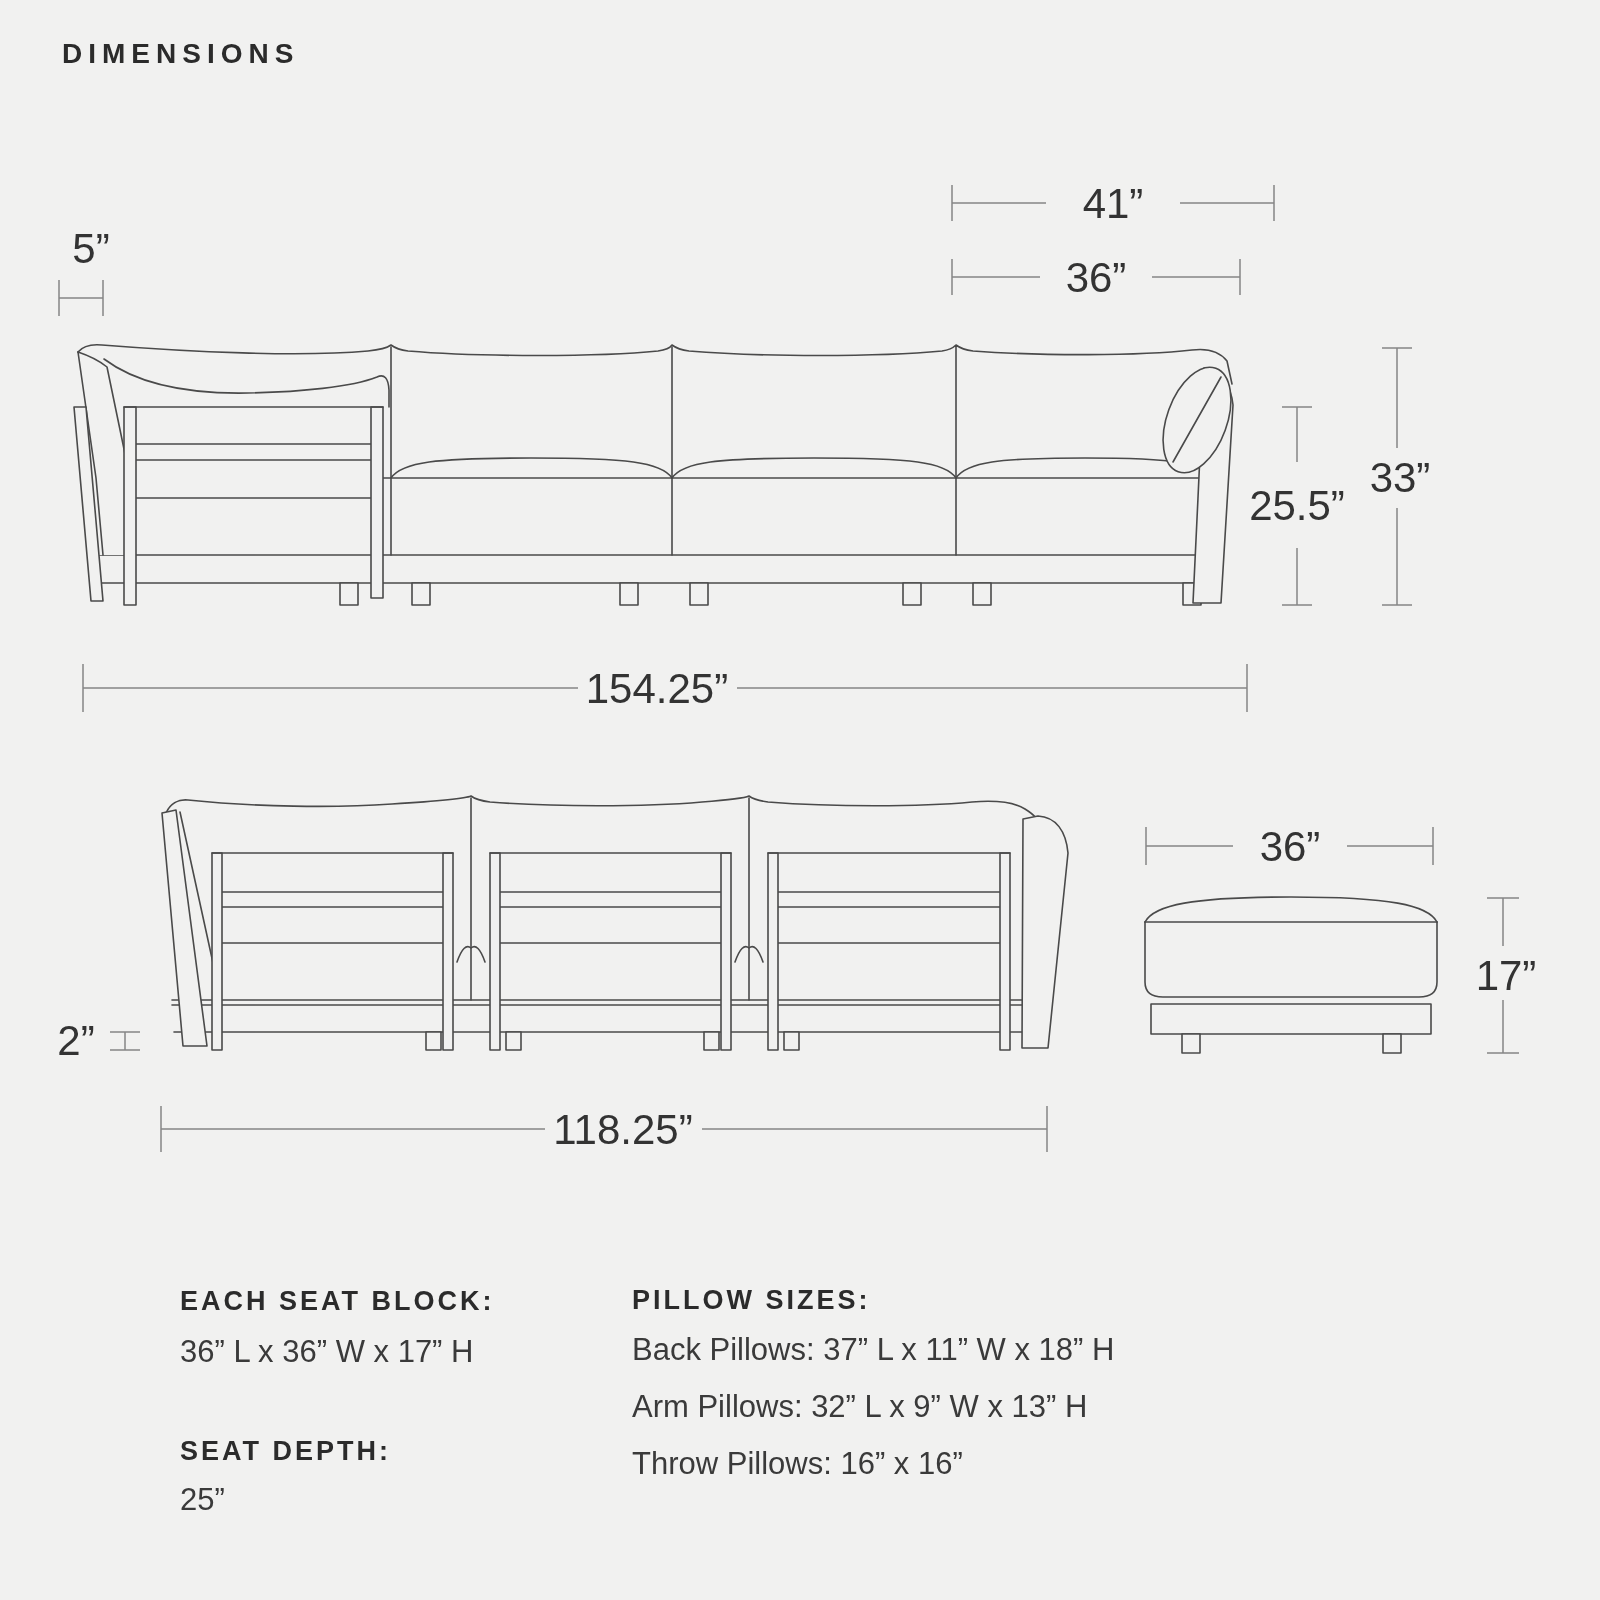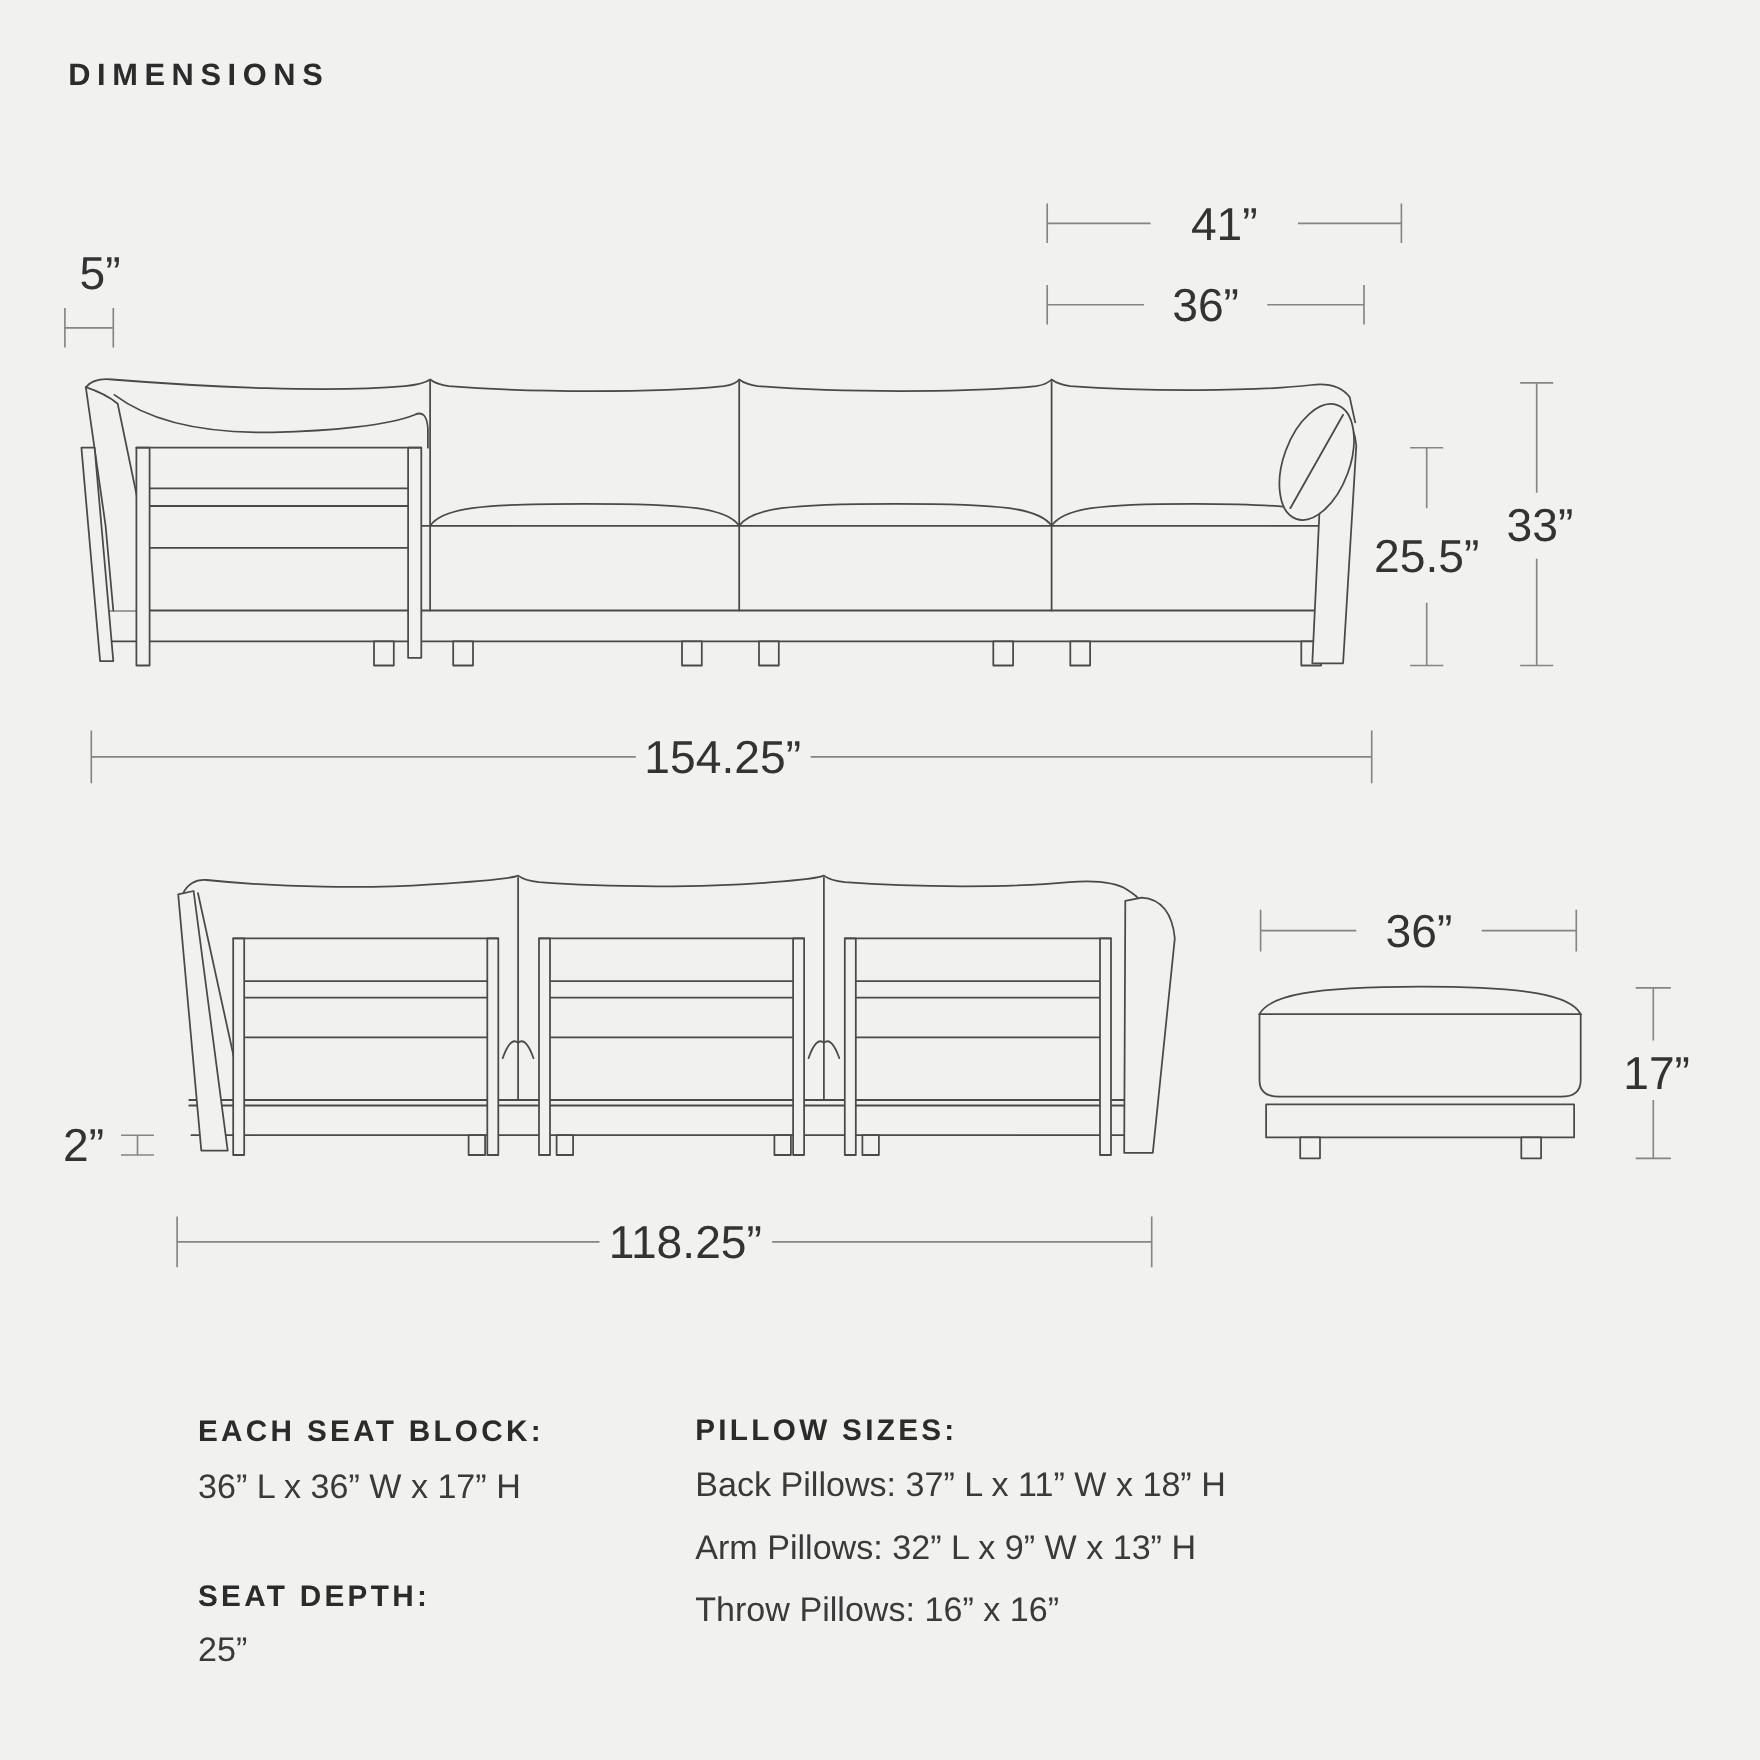--- a/index.html
+++ b/index.html
@@ -9,21 +9,21 @@
     --text:#2b2b2b;
   }
   html,body{margin:0;padding:0;}
   body{
     width:1600px;height:1600px;
     background:var(--background);
     font-family:"Liberation Sans","DejaVu Sans",sans-serif;
     position:relative;overflow:hidden;
   }
   .page-title{
-    position:absolute;left:62px;top:52px;
+    position:absolute;left:62px;top:38px;
     font-size:28px;font-weight:bold;letter-spacing:6px;
     color:var(--text);
   }
   svg{position:absolute;left:0;top:0;}
   .draw{fill:none;stroke:var(--line);stroke-width:1.6;stroke-linecap:round;stroke-linejoin:round;}
   .fillshape{fill:var(--background);stroke:var(--line);stroke-width:1.6;stroke-linejoin:round;}
   .fillonly{fill:var(--background);stroke:none;}
   .dim{fill:none;stroke:var(--dim_line);stroke-width:1.5;stroke-linecap:butt;}
   .dimlabel{font-family:"Liberation Sans","DejaVu Sans",sans-serif;font-size:42px;fill:#333333;text-anchor:middle;}
   .spec-h{font-family:"Liberation Sans","DejaVu Sans",sans-serif;font-size:27px;font-weight:bold;letter-spacing:3px;fill:var(--text);}

